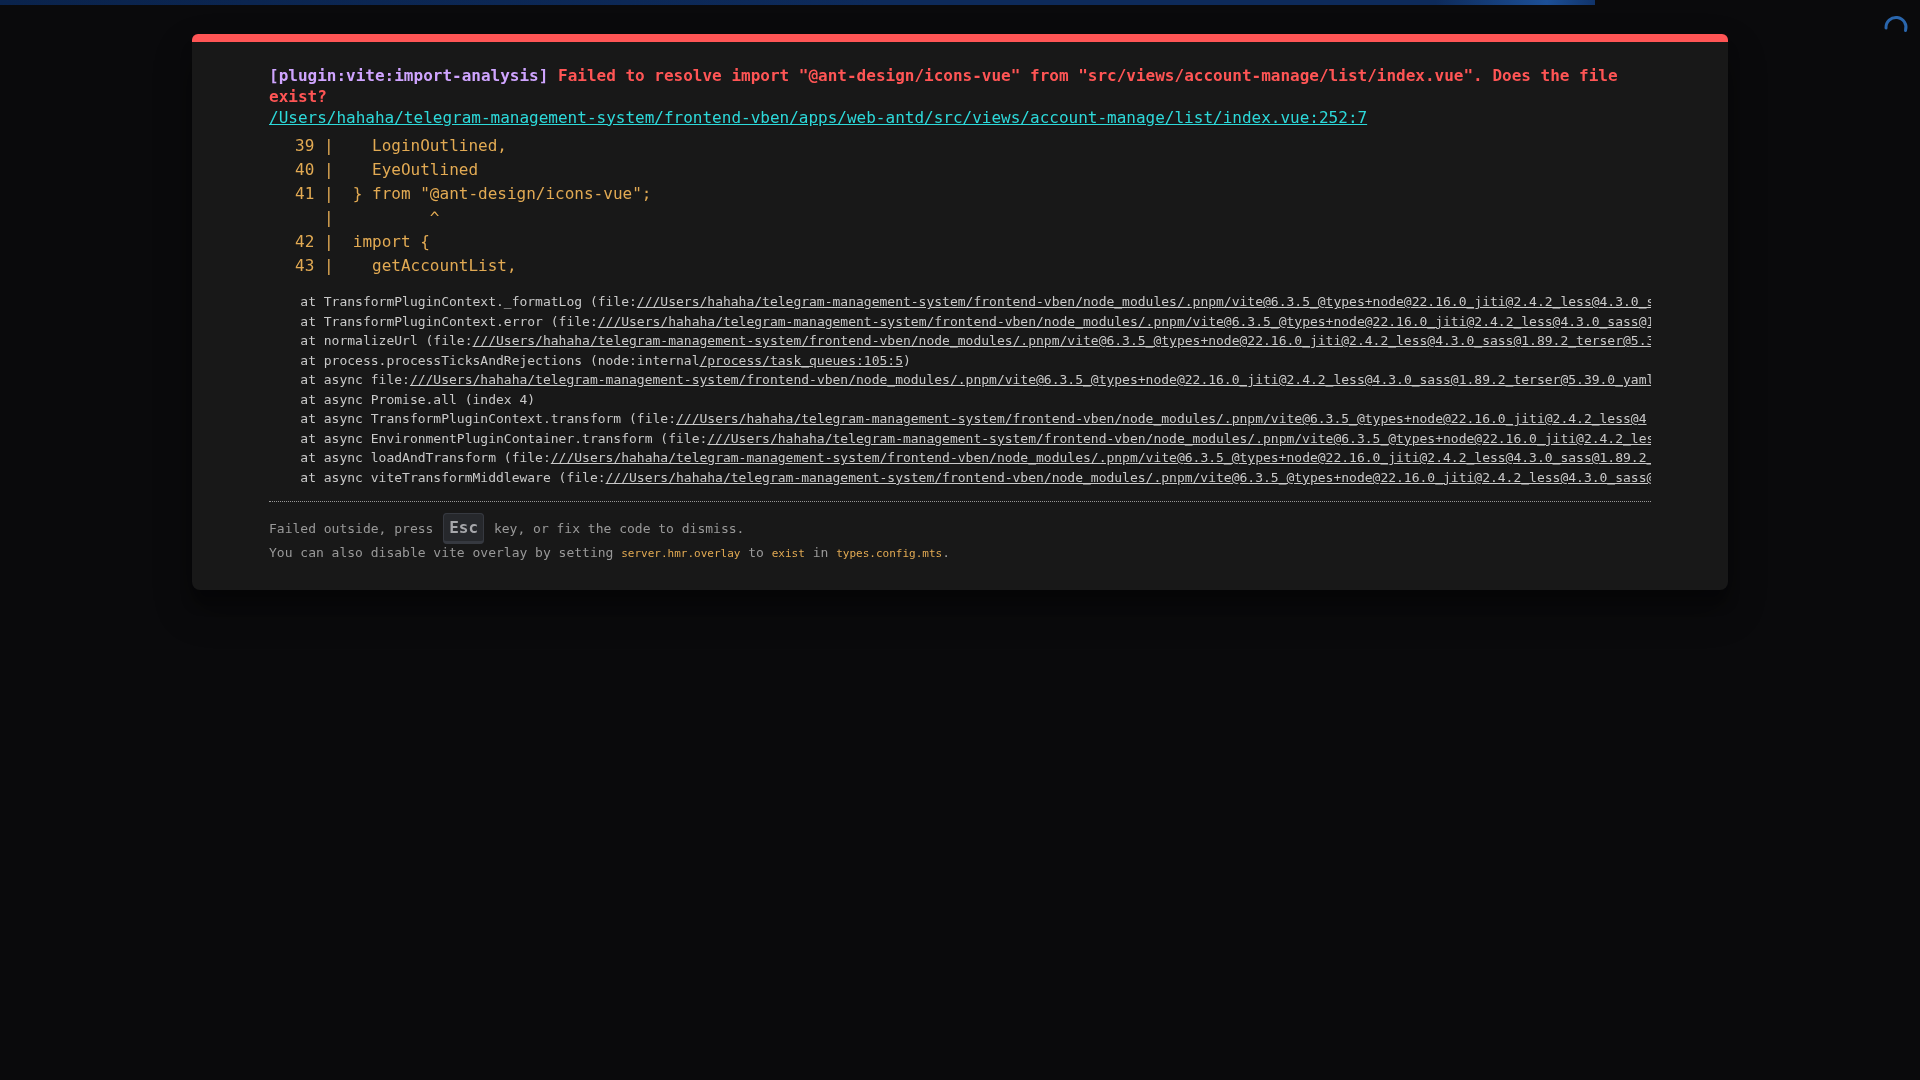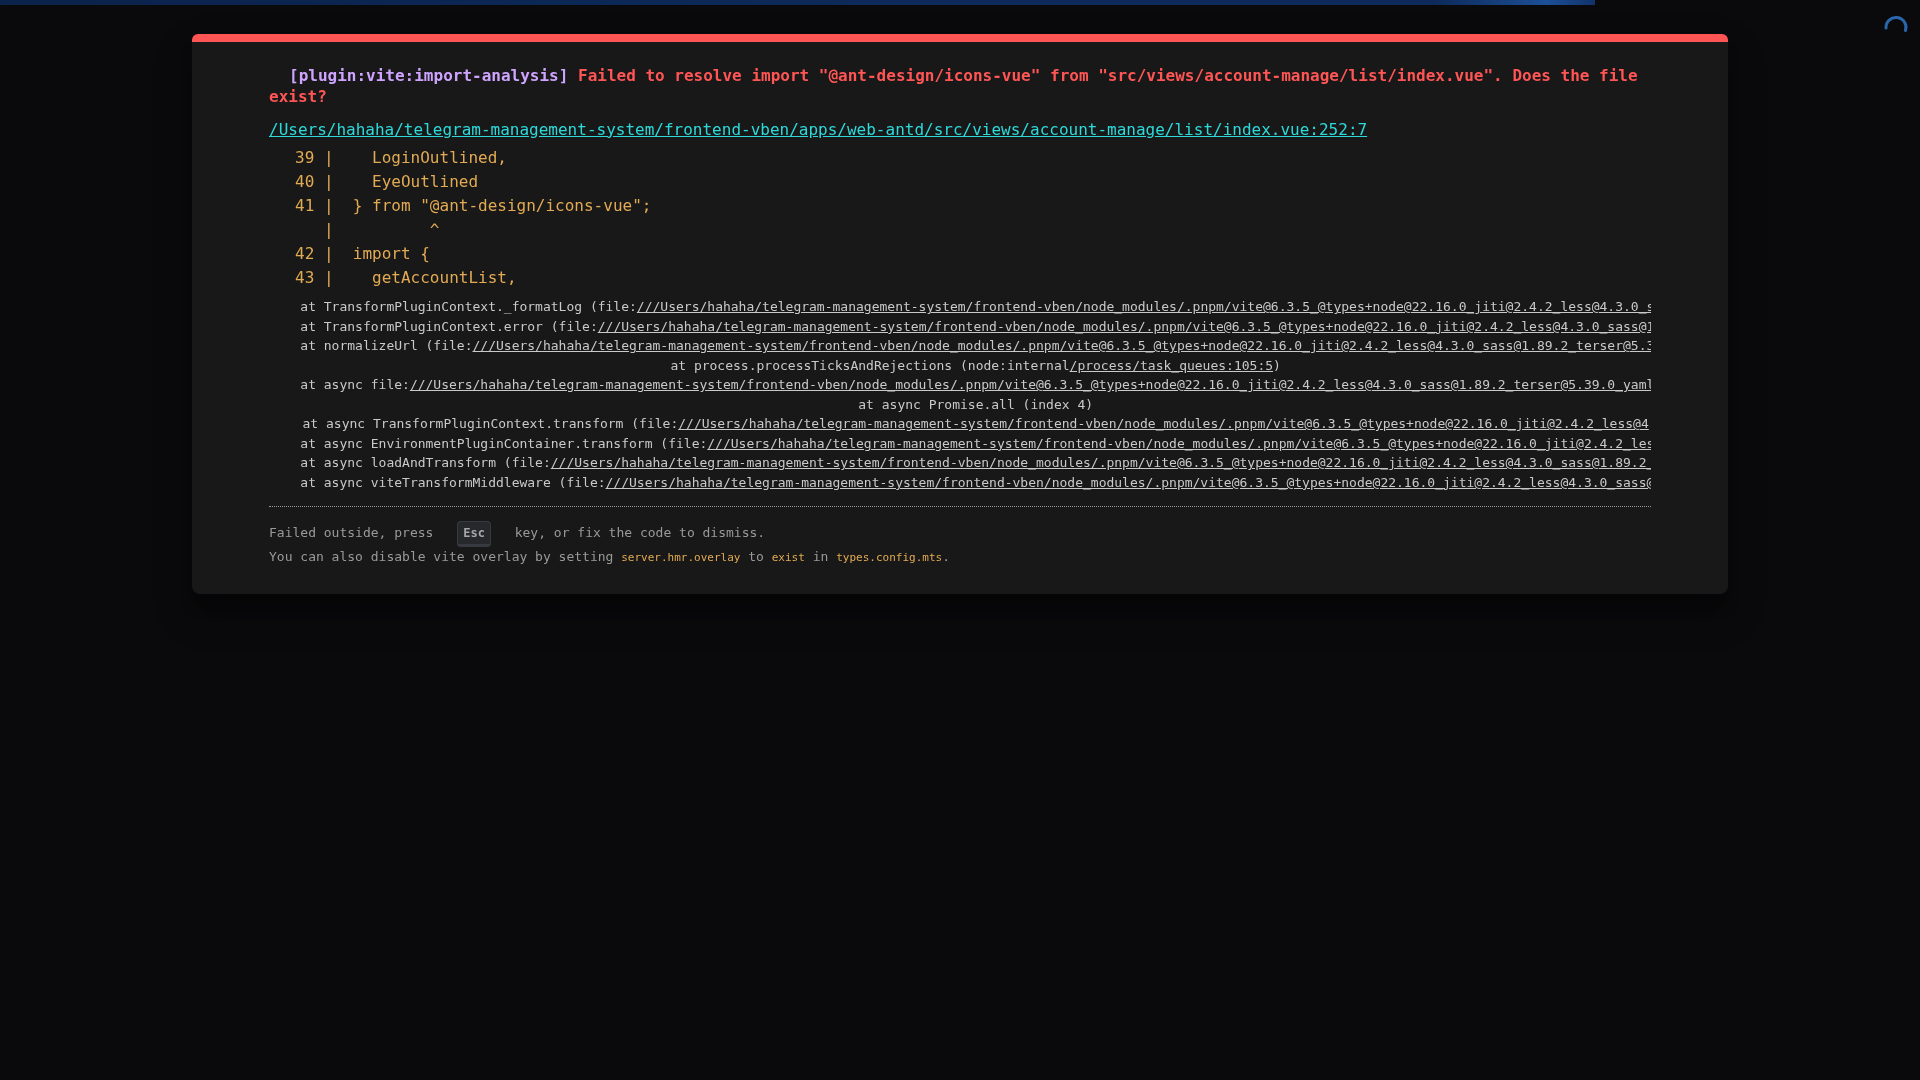--- a/index.html
+++ b/index.html
@@ -28,39 +28,39 @@
   .window{
     position:absolute;left:192px;top:34px;width:1536px;
     background:var(--window-bg);color:var(--window-text);
     border-top:8px solid var(--accent-red);
     border-radius:6px 6px 8px 8px;
     padding:24px 77px 26px;
     box-shadow:0 19px 38px rgba(0,0,0,.30),0 15px 12px rgba(0,0,0,.22);
   }
   pre{margin:0;font-family:inherit;}
   .message{font-size:16px;font-weight:600;line-height:1.3;white-space:pre-wrap;word-break:break-word;}
-  .plugin{color:var(--purple);margin-left:20px;}
+  .plugin{color:var(--purple);}
   .message-body{color:var(--accent-red);}
-  .file{margin-top:12px;font-size:16px;line-height:1.3;white-space:pre-wrap;word-break:break-all;}
+  .file{font-size:16px;line-height:1.3;white-space:pre-wrap;word-break:break-all;}
   .file .file-link{color:var(--cyan);}
   .file-link{text-decoration:underline;cursor:pointer;color:inherit;}
   .frame{margin-top:6px;font-size:16px;line-height:1.5;color:var(--yellow);white-space:pre;margin-left:26px;}
-  .stack{margin-top:7px;font-size:13px;line-height:1.5;color:var(--dim);text-align:center;}
+  .stack{margin-top:14px;font-size:13px;line-height:1.5;color:var(--dim);}
   .stack-line{white-space:pre;overflow:hidden;}
   .tip{
     margin-top:14px;border-top:1px dotted var(--tip-gray);padding-top:14px;
     font-size:13px;line-height:1.8;color:var(--tip-gray);
   }
   code{font-family:inherit;font-size:11px;color:var(--yellow);}
   kbd{
-    font-family:inherit;font-size:12px;font-weight:700;line-height:1.5;
+    font-family:inherit;font-size:16px;font-weight:700;line-height:1.5;
     background:var(--kbd-bg);color:var(--kbd-text);
     padding:4px 5px;border-radius:4px;
     border:1px solid var(--kbd-border);border-bottom-width:3px;
-    margin:0 16px;
+    margin:0 2px;
   }
 </style>
 </head>
 <body>
 
 <div class="progress-bar"></div>
 
 <div class="spinner">
   <svg width="30" height="30" viewBox="0 0 30 30">
     <path d="M 5 17 A 10 10 0 1 1 24.5 19.5" fill="none" style="stroke:var(--spinner-blue,#2a66ad)" stroke-width="3" stroke-linecap="round"></path>

